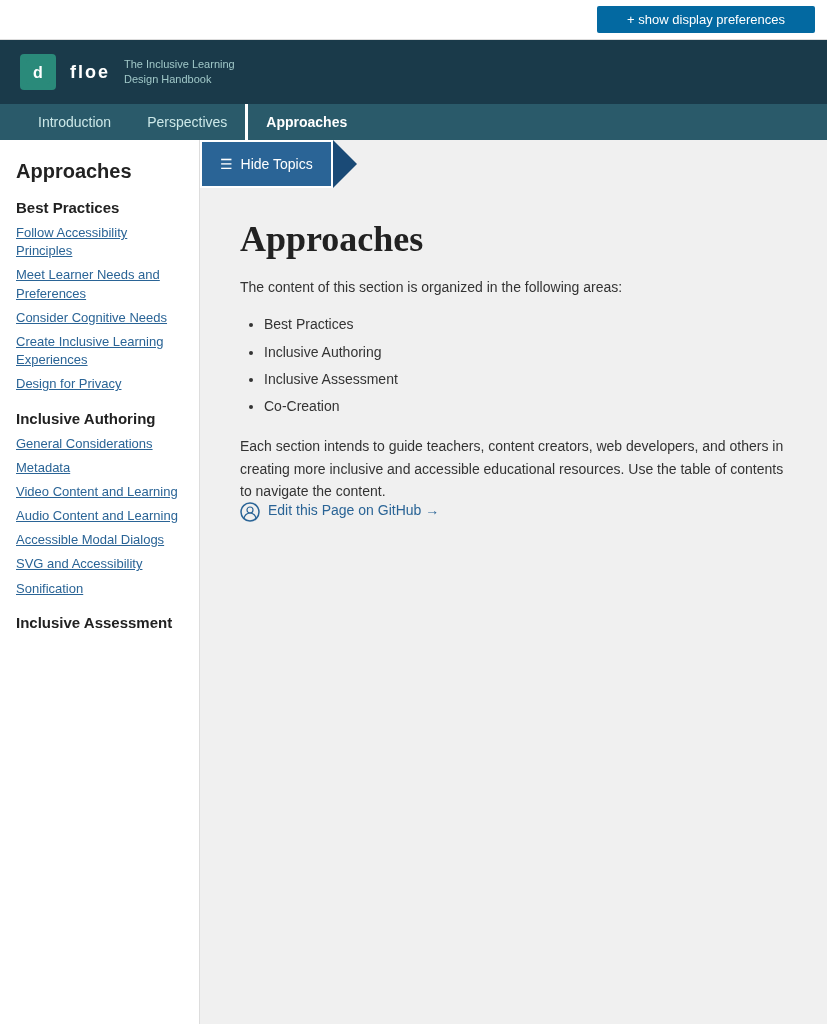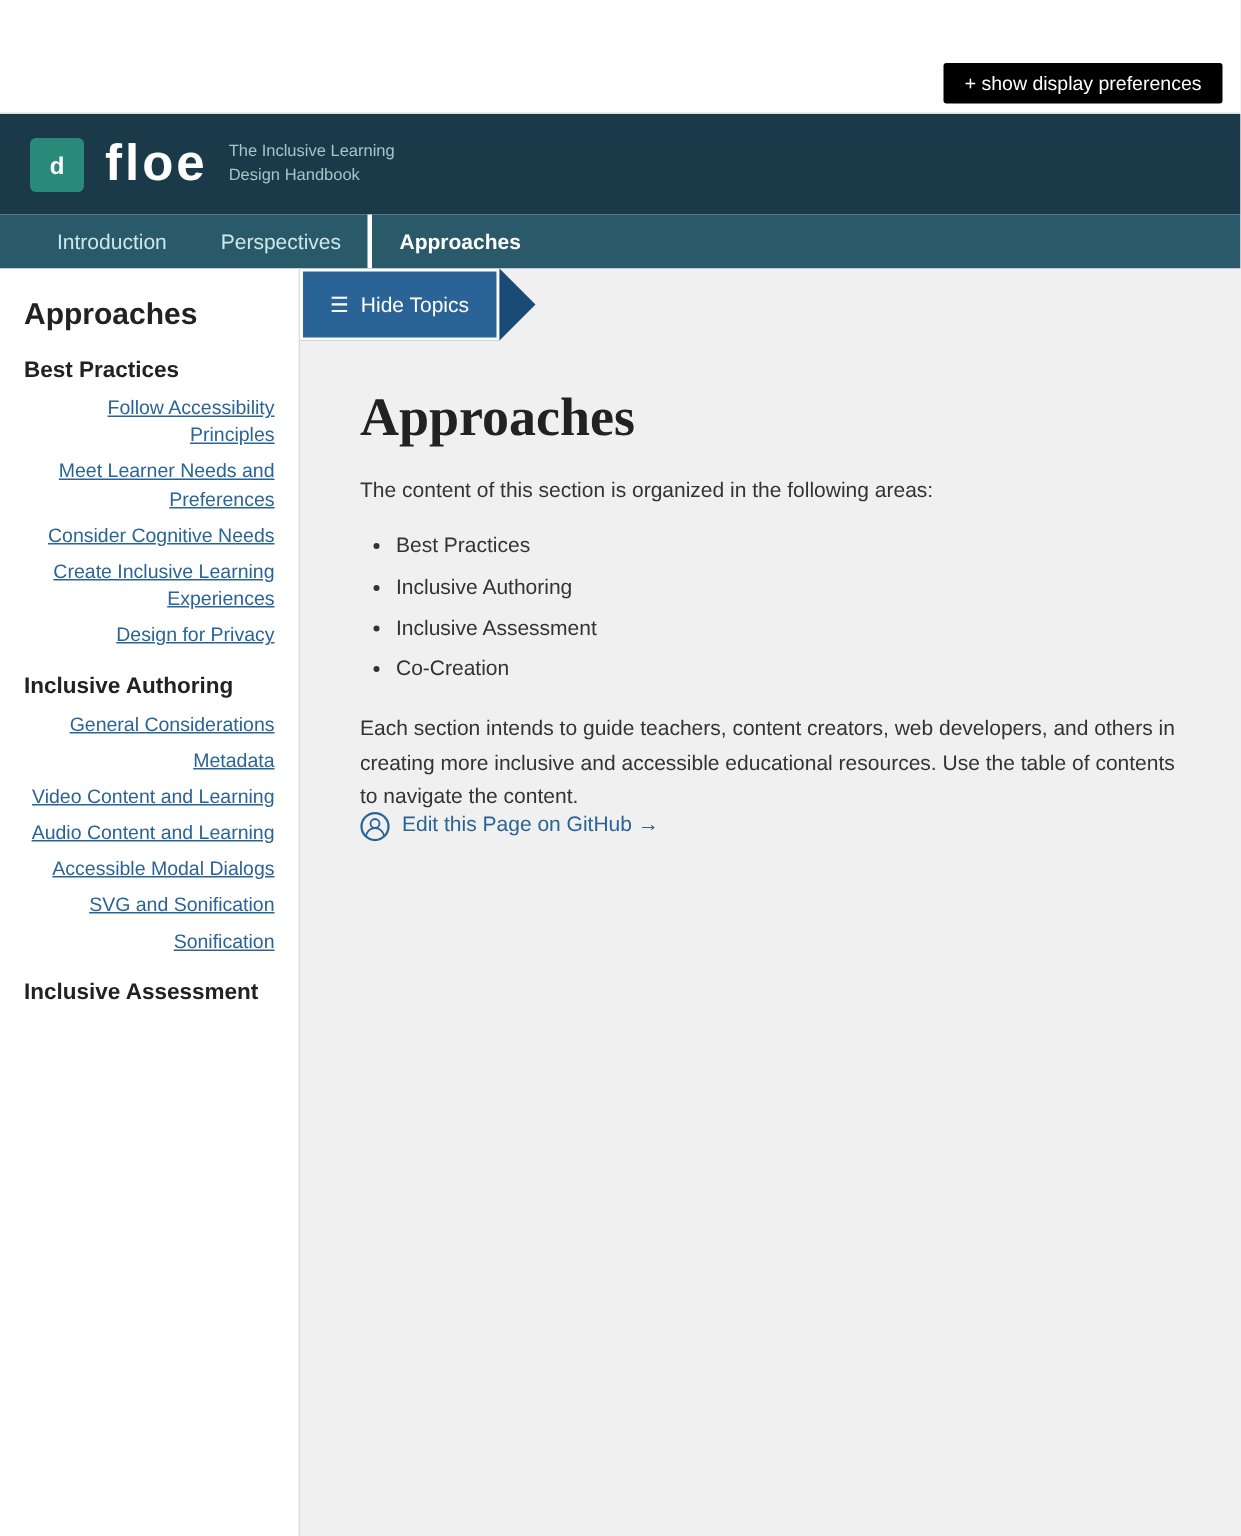--- a/index.html
+++ b/index.html
@@ -7,28 +7,27 @@
 
     
     #top-bar {
       background: #fff;
       display: flex;
       justify-content: flex-end;
       padding: 6px 12px;
       border-bottom: 1px solid #ddd;
     }
     #show-prefs-btn {
-      background: #000000;
+      background: #0369a1;
       color: #fff;
       border: none;
-      padding: 6px 14px;
+      padding: 6px 30px;
       cursor: pointer;
       font-size: 13px;
       border-radius: 2px;
-      margin-top: 36px;
     }
 
     
     #header {
       background: #1a3a4a;
       padding: 14px 20px;
       display: flex;
       align-items: center;
     }
     #logo-area {
@@ -108,21 +107,20 @@
       margin: 16px 0 8px 0;
     }
     .sidebar-link {
       display: block;
       color: #2a6496;
       text-decoration: underline;
       font-size: 13px;
       margin: 6px 0;
       line-height: 1.4;
       cursor: pointer;
-      text-align: right;
     }
 
     
     #main-content {
       flex: 1;
       background: #f0f0f0;
       padding: 0;
     }
     #hide-topics-btn {
       background: #2a6496;
@@ -197,21 +195,21 @@
 </div>
 
 <div id="header">
   <div id="logo-area">
     <div id="logo-icon">
       <svg width="28" height="28" viewBox="0 0 28 28" fill="none">
         <rect x="2" y="2" width="24" height="24" rx="3" fill="#2a8a7a"></rect>
         <text x="14" y="20" text-anchor="middle" fill="white" font-size="16" font-family="Arial" font-weight="bold">d</text>
       </svg>
     </div>
-    <span id="logo-text" style="color:#fff;font-size:34px;font-weight:bold;letter-spacing:2px;margin-left:4px;">floe</span>
+    <span id="logo-text" style="color:#fff;font-size:18px;font-weight:bold;letter-spacing:2px;margin-left:4px;">floe</span>
     <div id="logo-subtitle">
       <div>The Inclusive Learning</div>
       <div>Design Handbook</div>
     </div>
   </div>
 </div>
 
 <nav id="main-nav">
   <a>Introduction</a>
   <a>Perspectives</a>
@@ -229,21 +227,21 @@
     <a class="sidebar-link">Consider Cognitive Needs</a>
     <a class="sidebar-link">Create Inclusive Learning Experiences</a>
     <a class="sidebar-link">Design for Privacy</a>
 
     <div class="sidebar-section-title">Inclusive Authoring</div>
     <a class="sidebar-link">General Considerations</a>
     <a class="sidebar-link">Metadata</a>
     <a class="sidebar-link">Video Content and Learning</a>
     <a class="sidebar-link">Audio Content and Learning</a>
     <a class="sidebar-link">Accessible Modal Dialogs</a>
-    <a class="sidebar-link">SVG and Sonification</a>
+    <a class="sidebar-link">SVG and Accessibility</a>
     <a class="sidebar-link">Sonification</a>
 
     <div class="sidebar-section-title">Inclusive Assessment</div>
   </aside>
 
   <main id="main-content">
 
     <div style="display:flex;align-items:stretch;margin:0;">
       <button id="hide-topics-btn">
         <span>☰</span>

